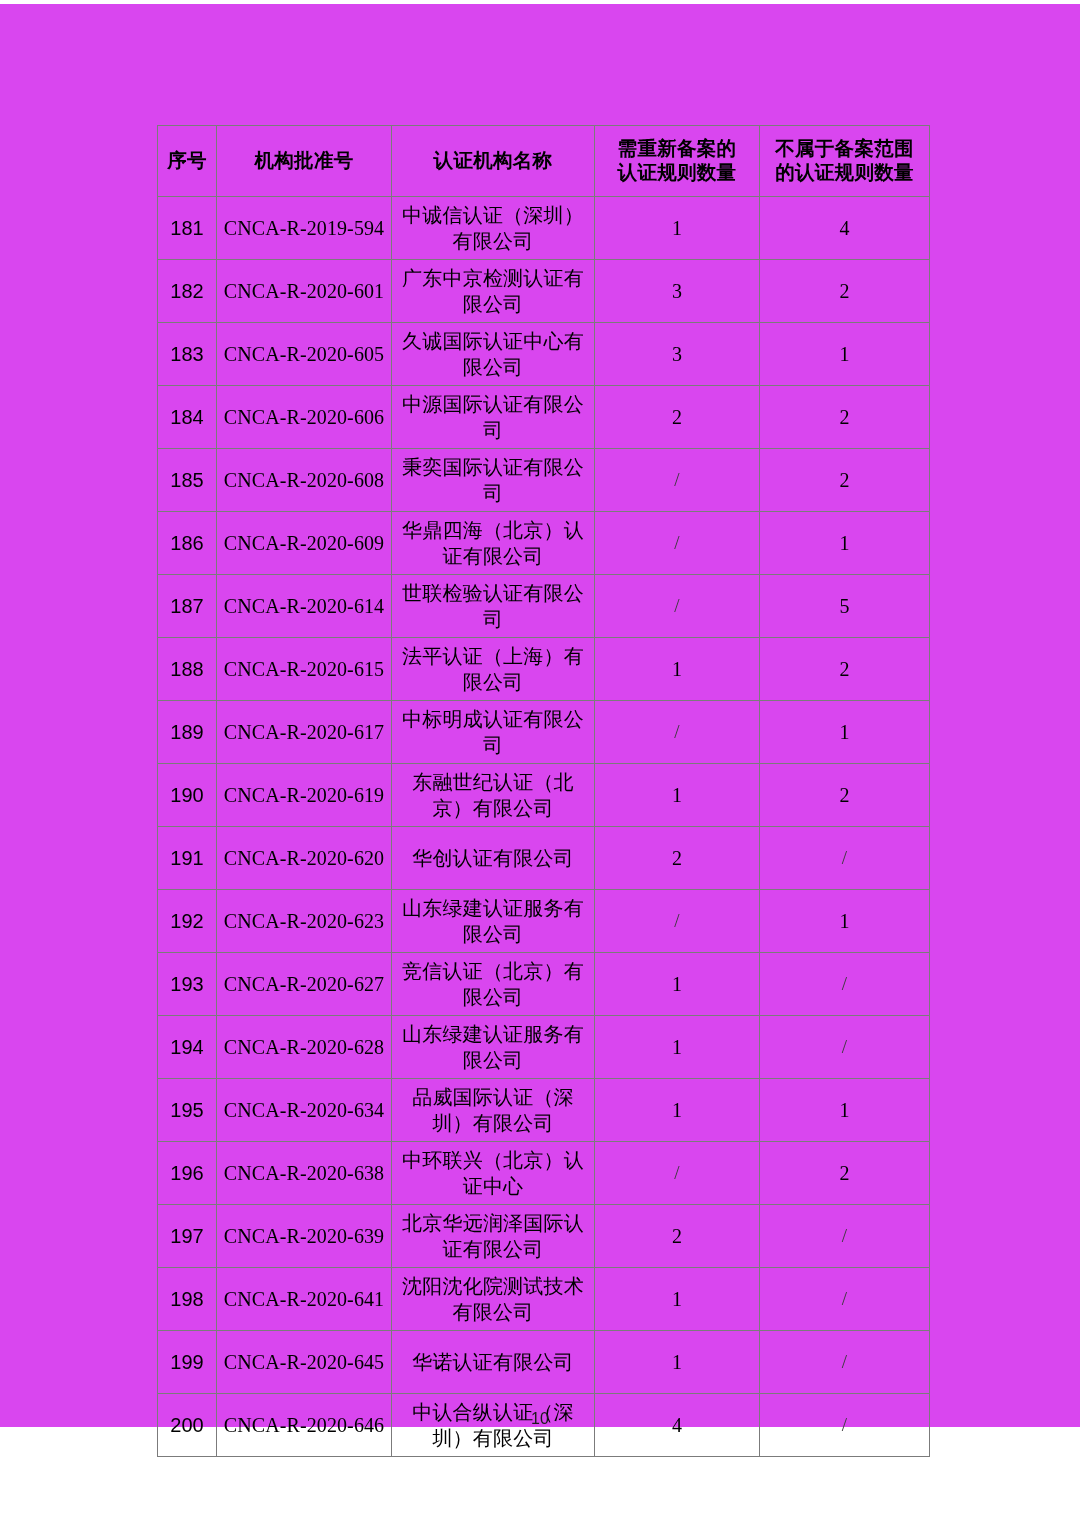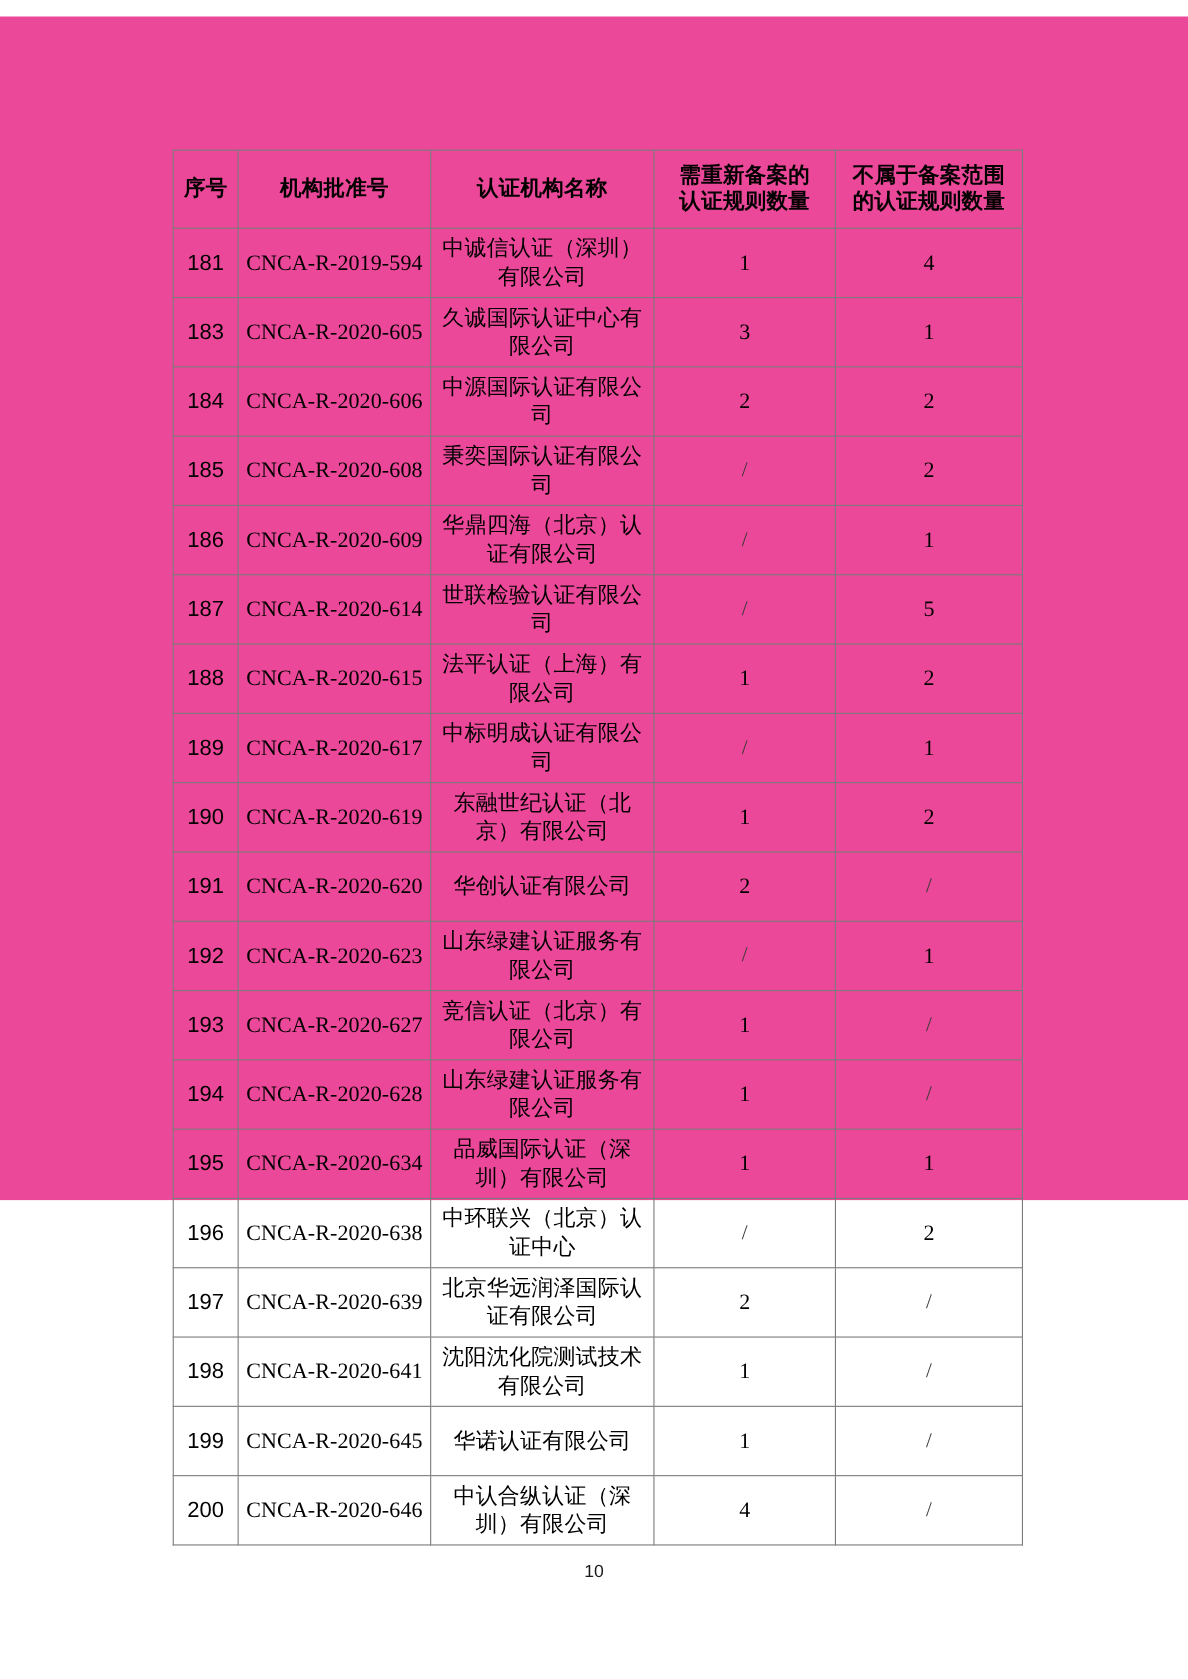--- a/index.html
+++ b/index.html
@@ -11,24 +11,24 @@
     width: 1080px;
     height: 1527px;
     position: relative;
     font-family: "Liberation Serif", "DejaVu Serif", serif;
     color: #000000;
     overflow: hidden;
   }
 
   .page {
     position: absolute;
-    left: 0; top: 15px;
+    left: 0; top: 4px;
     width: 1080px;
-    height: 1076px;
-    background: #ec4899;
+    height: 1423px;
+    background: #d946ef;
   }
 
   .table-wrap {
     position: absolute;
     left: 157px;
     top: 121px;
     width: 772px;
   }
 
   table.reg-table {
@@ -138,20 +138,27 @@
       </thead>
       <tbody id="table-body">
           <tr>
             <td class="seq-cell">181</td>
             <td class="code-cell">CNCA-R-2019-594</td>
             <td class="name-cell">中诚信认证（深圳）有限公司</td>
             <td class="num-cell">1</td>
             <td class="num-cell">4</td>
           </tr>
           <tr>
+            <td class="seq-cell">182</td>
+            <td class="code-cell">CNCA-R-2020-601</td>
+            <td class="name-cell">广东中京检测认证有限公司</td>
+            <td class="num-cell">3</td>
+            <td class="num-cell">2</td>
+          </tr>
+          <tr>
             <td class="seq-cell">183</td>
             <td class="code-cell">CNCA-R-2020-605</td>
             <td class="name-cell">久诚国际认证中心有限公司</td>
             <td class="num-cell">3</td>
             <td class="num-cell">1</td>
           </tr>
           <tr>
             <td class="seq-cell">184</td>
             <td class="code-cell">CNCA-R-2020-606</td>
             <td class="name-cell">中源国际认证有限公司</td>

